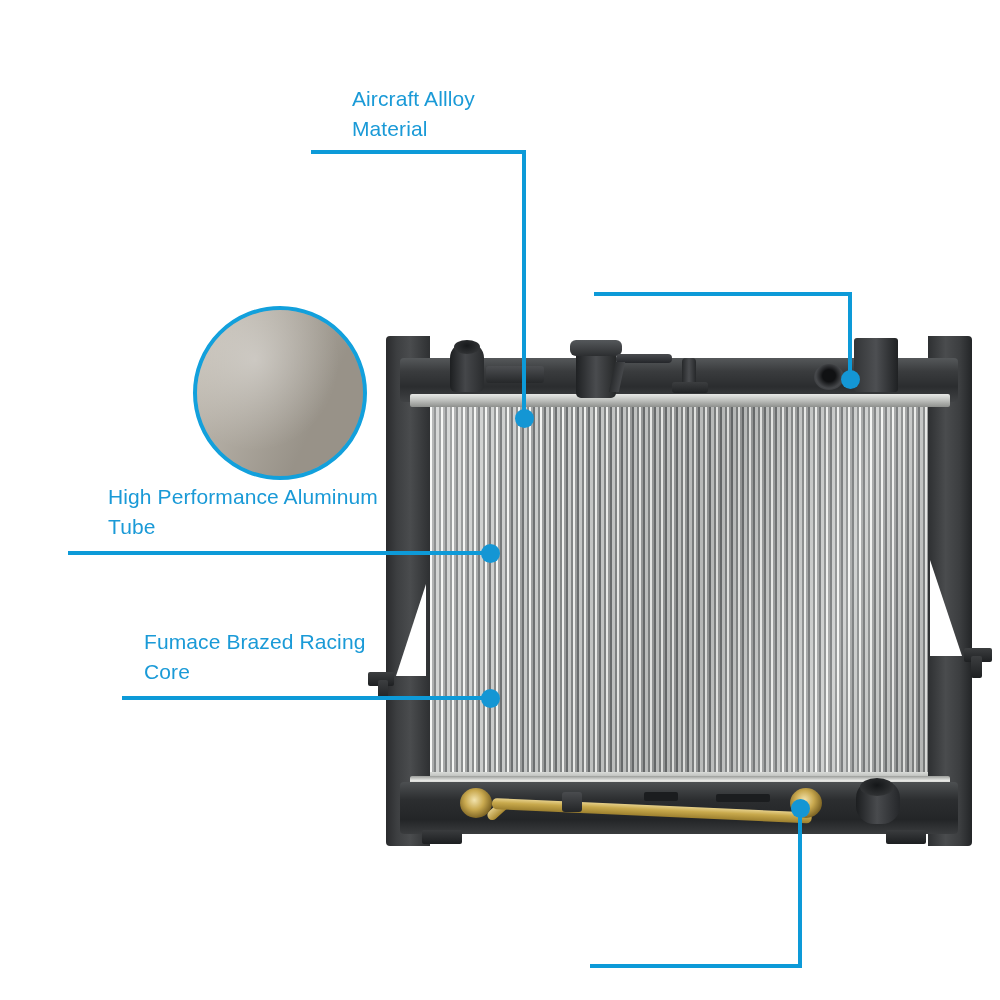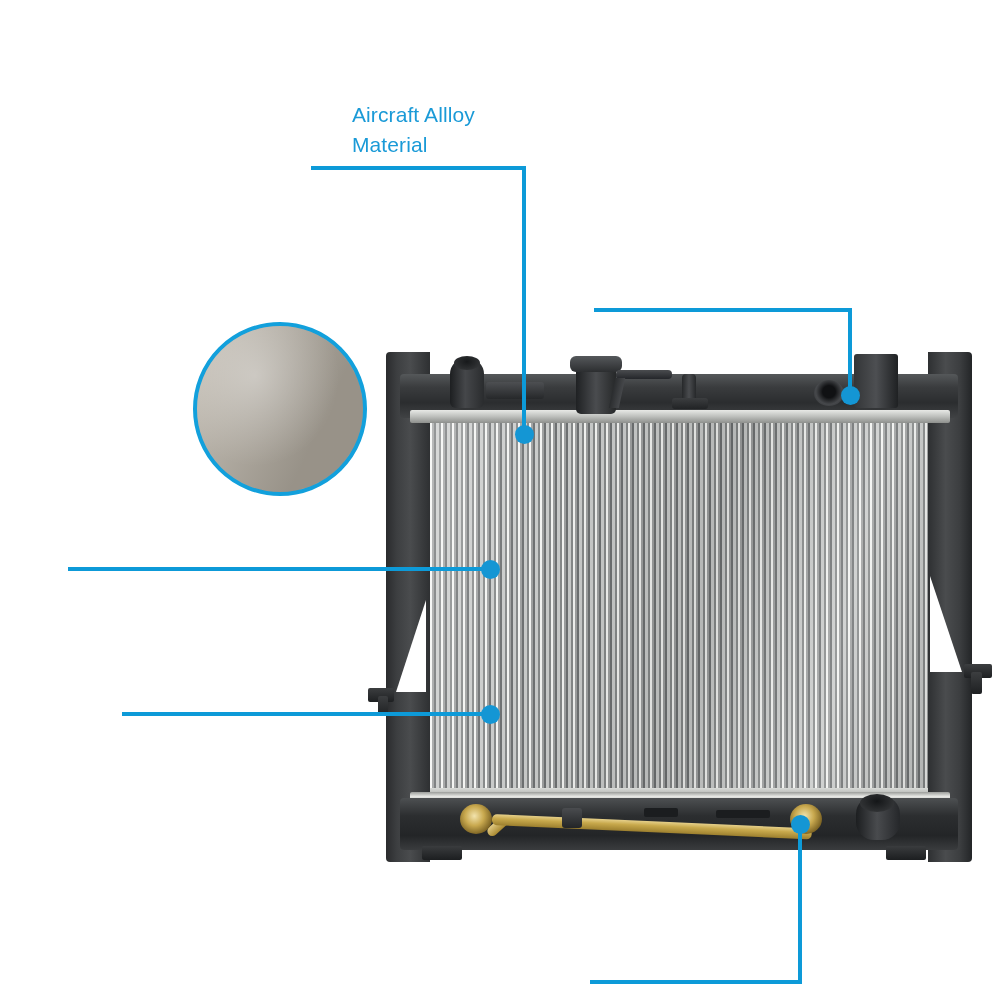--- a/index.html
+++ b/index.html
@@ -1,19 +1,19 @@
 <!DOCTYPE html>
 <html><head>
 <meta charset="utf-8">
 <style>
   html,body{margin:0;padding:0;background:#ffffff;}
   body{width:1000px;height:1000px;position:relative;overflow:hidden;
        font-family:"Liberation Sans","DejaVu Sans",sans-serif;}
 
-  #stage{position:absolute;left:0;top:16px;width:1000px;height:855px;background:#fff;}
+  #stage{position:absolute;left:0;top:0;width:1000px;height:855px;background:#fff;}
 
   
   .callout-label{
     position:absolute;color:#1a9ad7;font-size:21px;line-height:30px;
     font-weight:400;letter-spacing:.1px;white-space:pre-line;
   }
 
   
   .lead-h{position:absolute;height:4px;background:#0d9ad8;}
   .lead-v{position:absolute;width:4px;background:#0d9ad8;}
@@ -227,23 +227,27 @@
   <div class="callout-label" style="left:352px;top:84px;width:230px;">Aircraft Allloy
 Material</div>
   <div class="lead-h" style="left:311px;top:150px;width:215px;"></div>
   <div class="lead-v" style="left:522px;top:150px;height:262px;"></div>
   <div class="lead-dot" style="left:515px;top:409px;"></div>
 
   <div class="lead-h" style="left:594px;top:292px;width:258px;"></div>
   <div class="lead-v" style="left:848px;top:292px;height:82px;"></div>
   <div class="lead-dot" style="left:841px;top:370px;"></div>
 
+  <div class="callout-label" style="left:108px;top:482px;width:330px;">High Performance Aluminum
+Tube</div>
   <div class="lead-h" style="left:68px;top:551px;width:424px;"></div>
   <div class="lead-dot" style="left:481px;top:544px;"></div>
 
+  <div class="callout-label" style="left:144px;top:627px;width:300px;">Fumace Brazed Racing
+Core</div>
   <div class="lead-h" style="left:122px;top:696px;width:370px;"></div>
   <div class="lead-dot" style="left:481px;top:689px;"></div>
 
   <div class="lead-v" style="left:798px;top:806px;height:162px;"></div>
   <div class="lead-h" style="left:590px;top:964px;width:212px;"></div>
   <div class="lead-dot" style="left:791px;top:799px;"></div>
 
 </div>
 
 </body></html>

